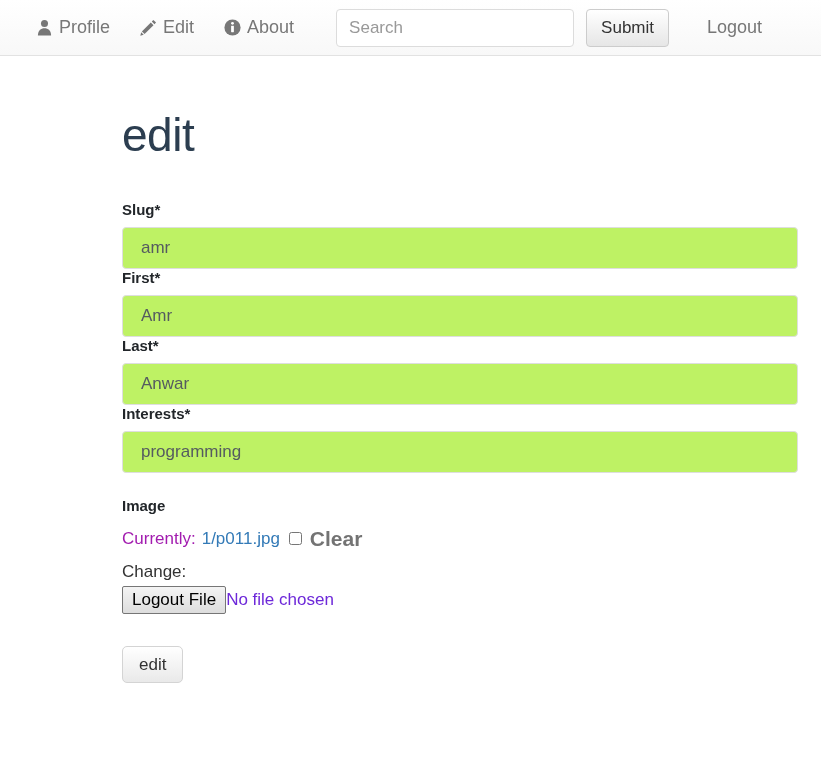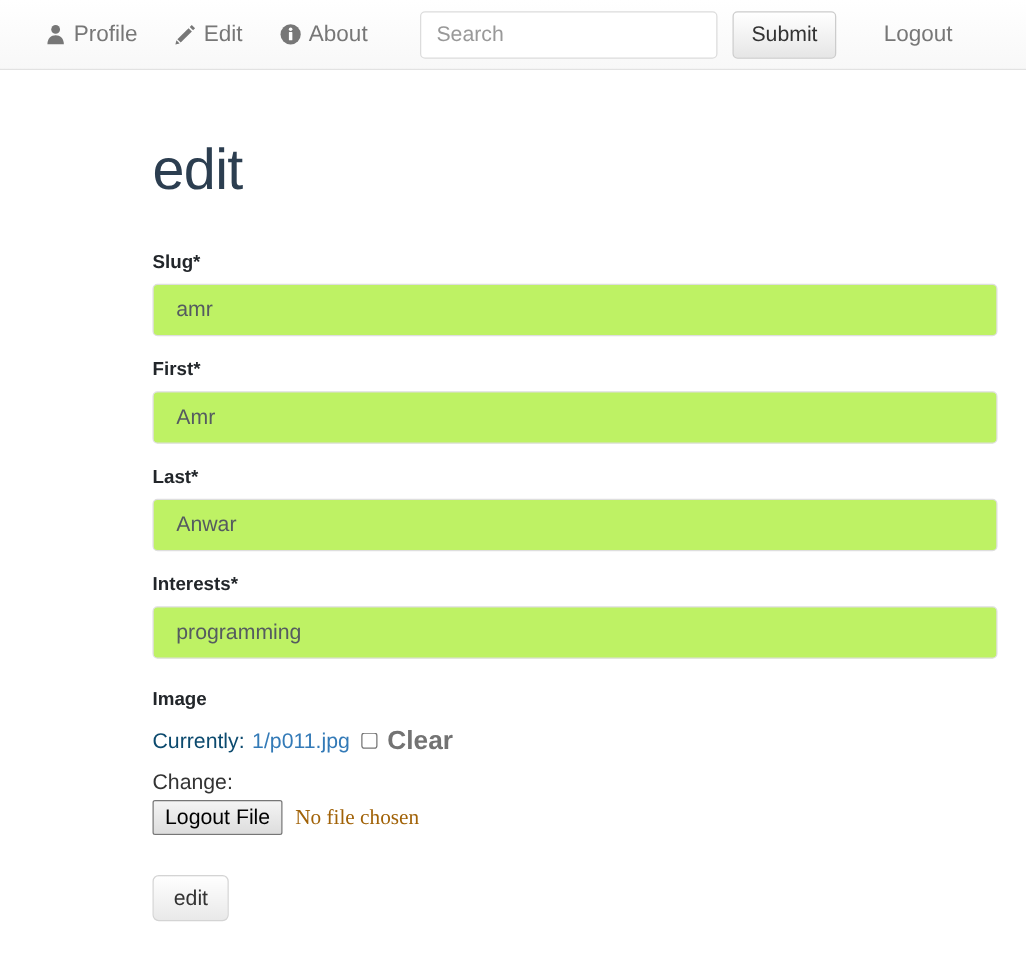--- a/index.html
+++ b/index.html
@@ -101,21 +101,21 @@
     margin: 0;
     padding-top: 54px;
     line-height: 1.1;
     letter-spacing: -0.5px;
   }
 
   .form {
     margin-top: 40px;
     width: 676px;
   }
-  .field { margin-bottom: 18px; }
+  .field { }
   .field-label {
     display: block;
     font-size: 15px;
     font-weight: bold;
     color: #22262a;
     margin-bottom: 9px;
   }
   .text-input {
     display: block;
     width: 676px;
@@ -133,21 +133,21 @@
   
   .image-block { margin-top: 24px; }
   .currently-row {
     display: flex;
     align-items: center;
     font-size: 17px;
     color: #333333;
     margin-bottom: 6px;
     line-height: 1.5;
   }
-  .currently-label { color: #0c4a6e; }
+  .currently-label { color: #a21caf; }
   .file-link {
     color: #337ab7;
     text-decoration: none;
     margin-left: 6px;
     cursor: pointer;
   }
   .clear-checkbox {
     margin: 0 0 0 9px;
     width: 13px;
     height: 13px;
@@ -178,24 +178,22 @@
     font-size: 17px;
     color: #000000;
     background: linear-gradient(to bottom, #f4f4f4 0%, #dddddd 100%);
     border: 1px solid #767676;
     border-radius: 2px;
     padding: 3px 9px;
     cursor: pointer;
     line-height: 1.2;
   }
   .no-file-text {
-    margin-left: 10px;
-    color: #a16207;
-    font-size: 17px;
-    font-family: Liberation Serif, serif;
+    color: #6d28d9;
+    font-size: 17px;
   }
 
   .submit-row { margin-top: 32px; }
   .edit-btn {
     font-family: "Liberation Sans", sans-serif;
     font-size: 17px;
     color: #333333;
     background: linear-gradient(to bottom, #ffffff 0%, #e9e9e9 100%);
     border: 1px solid #d4d4d4;
     border-radius: 5px;

